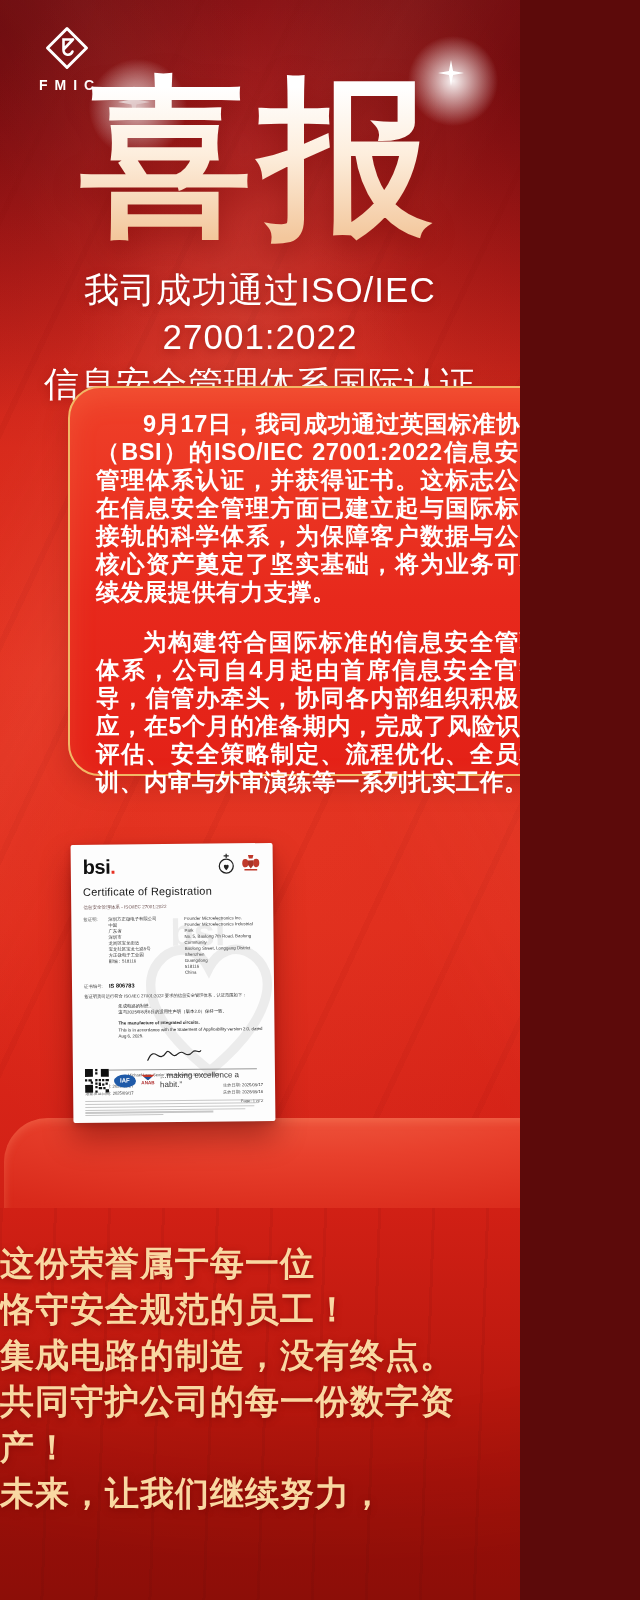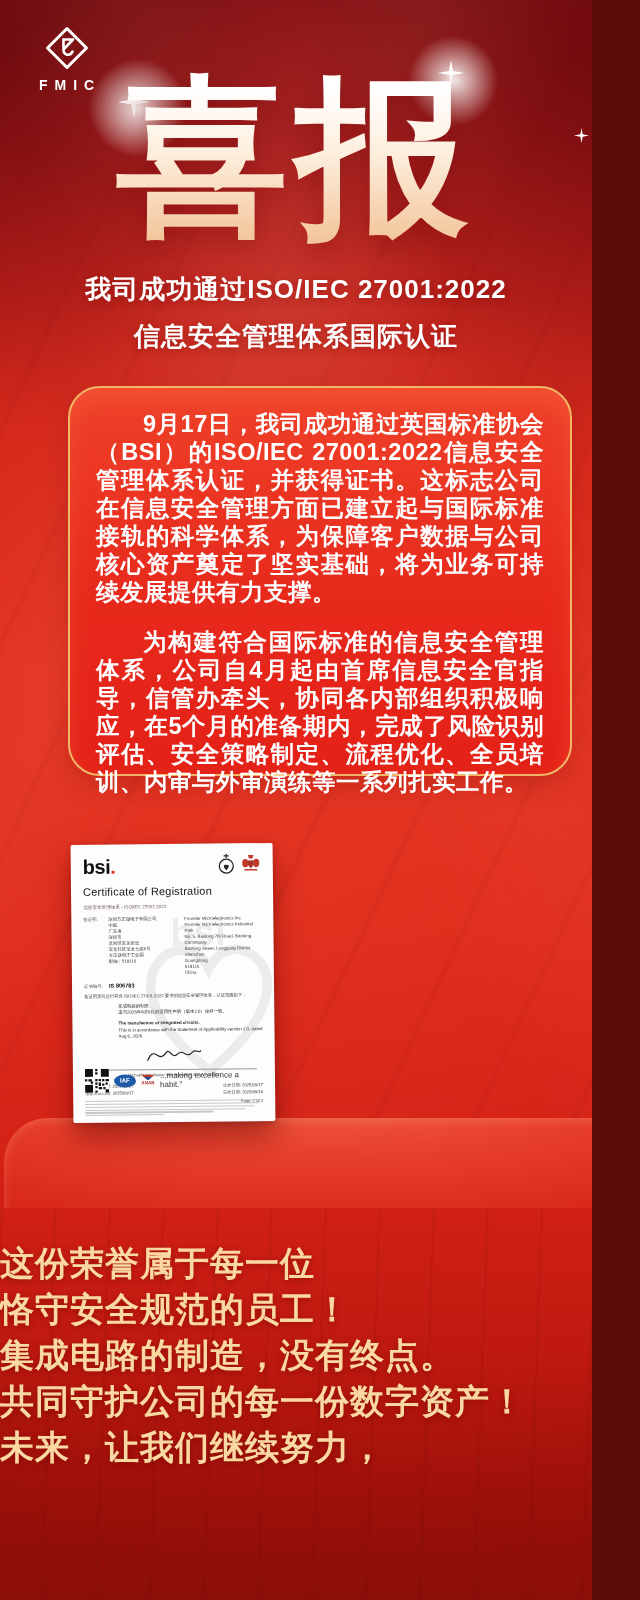--- a/index.html
+++ b/index.html
@@ -1,42 +1,42 @@
 <!DOCTYPE html>
 <html><head>
 <meta charset="utf-8">
 <style>
   html,body{margin:0;padding:0;background:#5c0a0a;}
-  .poster{position:relative;width:564px;height:1600px;overflow:hidden;
+  .poster{position:relative;width:520px;height:1600px;overflow:hidden;
     font-family:"Liberation Sans","DejaVu Sans",sans-serif;
     background:
       radial-gradient(120% 70% at 50% 36%, rgba(255,130,90,.16), transparent 62%),
       radial-gradient(80% 40% at 100% 4%, rgba(90,6,8,.55), transparent 60%),
       radial-gradient(80% 40% at 0% 2%, rgba(80,5,8,.5), transparent 60%),
-      linear-gradient(180deg,#871014 0%,#9c1316 8%,#b91a17 17%,#d62619 28%,#e22d1d 42%,#df2a1a 58%,#d42217 72%,#c01a10 86%,#a5130b 100%); padding-left: 28px;}
+      linear-gradient(180deg,#871014 0%,#9c1316 8%,#b91a17 17%,#d62619 28%,#e22d1d 42%,#df2a1a 58%,#d42217 72%,#c01a10 86%,#a5130b 100%);}
   .silk{position:absolute;inset:0;pointer-events:none;opacity:.6;background:
       linear-gradient(118deg, transparent 18%, rgba(255,190,160,.10) 30%, transparent 42%),
       linear-gradient(62deg, transparent 55%, rgba(255,200,170,.08) 68%, transparent 80%),
       repeating-linear-gradient(115deg, rgba(120,10,8,.10) 0 6px, transparent 6px 90px);}
   .glow{position:absolute;border-radius:50%;pointer-events:none;
       background:radial-gradient(circle, rgba(255,255,255,.95) 0%, rgba(255,255,255,0) 58%);}
   .star{position:absolute;background:#fff;pointer-events:none;
       clip-path:polygon(50% 0,58% 42%,100% 50%,58% 58%,50% 100%,42% 58%,0 50%,42% 42%);
       filter:drop-shadow(0 0 7px rgba(255,255,255,.95));}
   
   .logo{position:absolute;left:32px;top:24px;text-align:center;color:#fff;}
   .logo-text{font-size:14px;font-weight:600;letter-spacing:7px;padding-left:7px;margin-top:1px;}
   
   .title{position:absolute;top:70px;left:0;width:100%;text-align:center;
       font-size:172px;line-height:1.02;font-weight:900;letter-spacing:8px;
       background:linear-gradient(180deg,#ffffff 10%,#fdeedd 48%,#f3c79c 96%);
       -webkit-background-clip:text;background-clip:text;color:transparent;
       filter:drop-shadow(0 8px 14px rgba(110,0,0,.38));}
   .subtitle{position:absolute;top:266px;left:0;width:100%;text-align:center;color:#fff;
-      font-weight:700;font-size:26px;line-height:47px;letter-spacing:1px;
+      font-weight:400;font-size:35px;line-height:47px;letter-spacing:1px;
       text-shadow:0 2px 8px rgba(120,0,0,.45);}
   
   .announce{position:absolute;left:68px;top:386px;width:504px;height:390px;box-sizing:border-box;
       border:2px solid #f2b766;border-radius:32px;padding:22px 26px;color:#fff;
       background:linear-gradient(180deg,#ef4129 0%,#e7291c 55%,#e42117 100%);
       box-shadow:inset 0 10px 26px rgba(255,140,90,.22), 0 10px 26px rgba(100,0,0,.22);}
   .announce p{margin:0;font-size:23.5px;line-height:28px;font-weight:600;letter-spacing:.5px;
       text-align:justify;text-indent:2em;}
   .announce p + p{margin-top:22px;}
   

